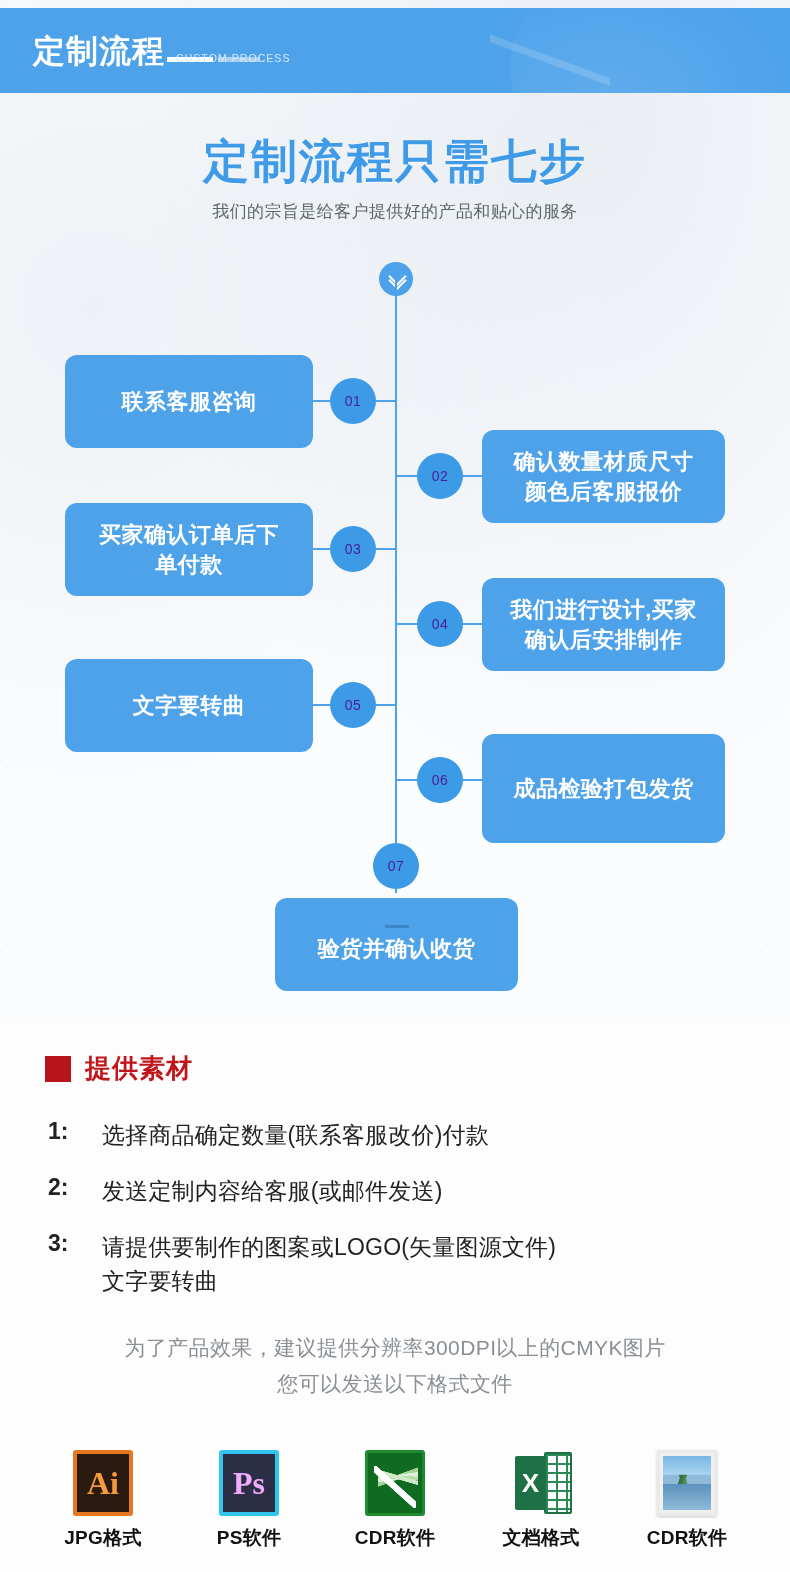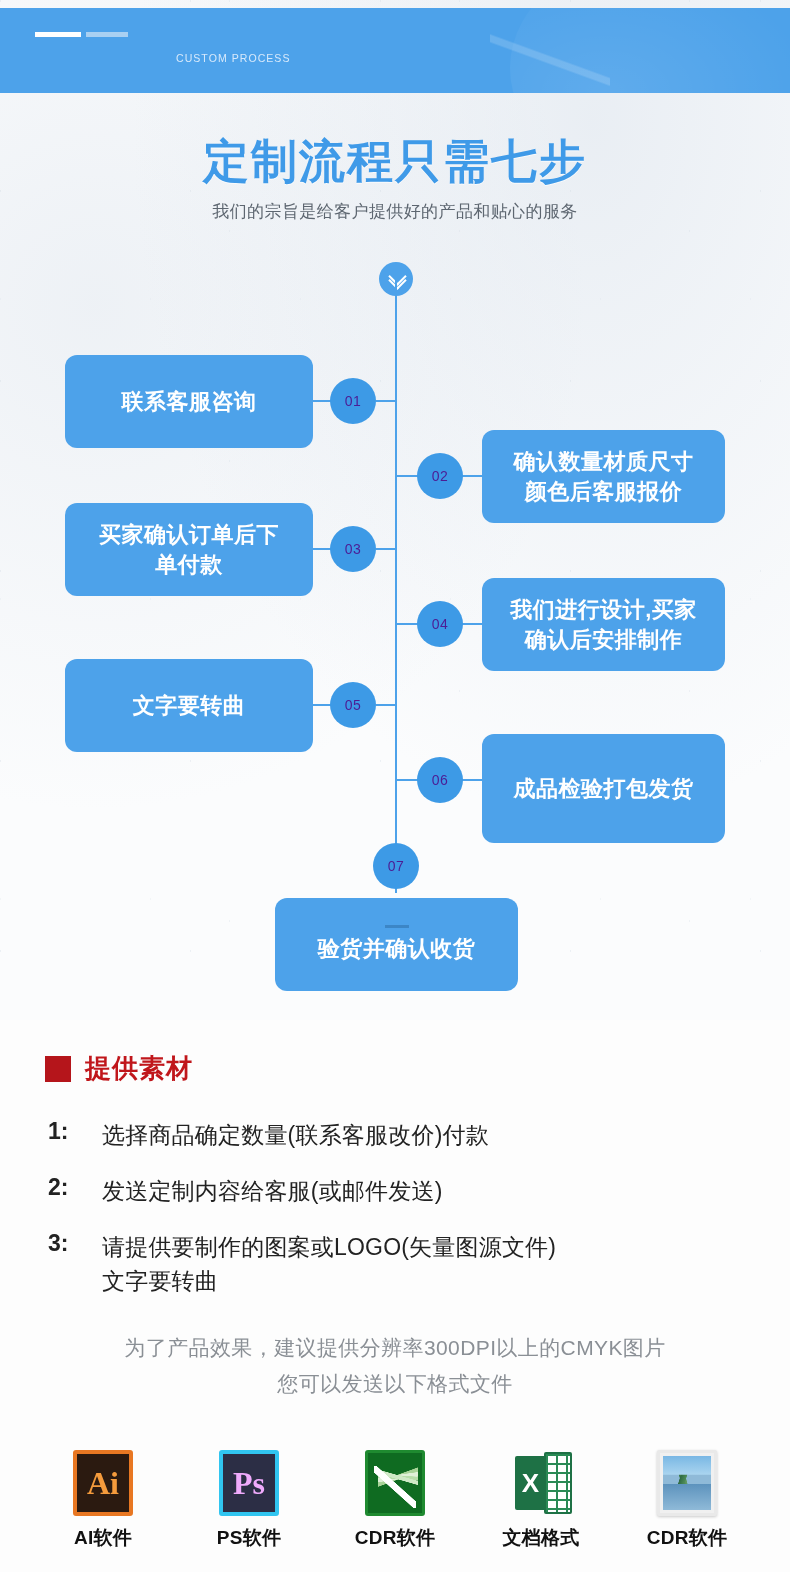--- a/index.html
+++ b/index.html
@@ -207,20 +207,21 @@
 </head>
 <body>
 
 <div class="page">
   <div class="bg-texture"></div>
 
   <div class="banner">
     <div class="swoosh"></div>
     <div class="swoosh2"></div>
     <div class="banner-inner">
+      <div class="banner-title">定制流程</div>
       <div class="banner-rules">
         <div class="rule-a"></div>
         <div class="rule-b"></div>
       </div>
     </div>
     <div class="banner-sub">CUSTOM PROCESS</div>
   </div>
 
   <div class="headline">定制流程只需七步</div>
   <div class="subhead">我们的宗旨是给客户提供好的产品和贴心的服务</div>
@@ -293,21 +294,21 @@
   <div class="note">
     <div>为了产品效果，建议提供分辨率300DPI以上的CMYK图片</div>
     <div>您可以发送以下格式文件</div>
   </div>
 
   <div class="formats">
     <div class="fmt">
       <div class="ico ico-ai">
         <span>Ai</span>
       </div>
-      <div class="fmt-label">AI软件</div>
+      <div class="fmt-label">JPG格式</div>
     </div>
 
     <div class="fmt">
       <div class="ico ico-ps">
         <span>Ps</span>
       </div>
       <div class="fmt-label">PS软件</div>
     </div>
 
     <div class="fmt">

